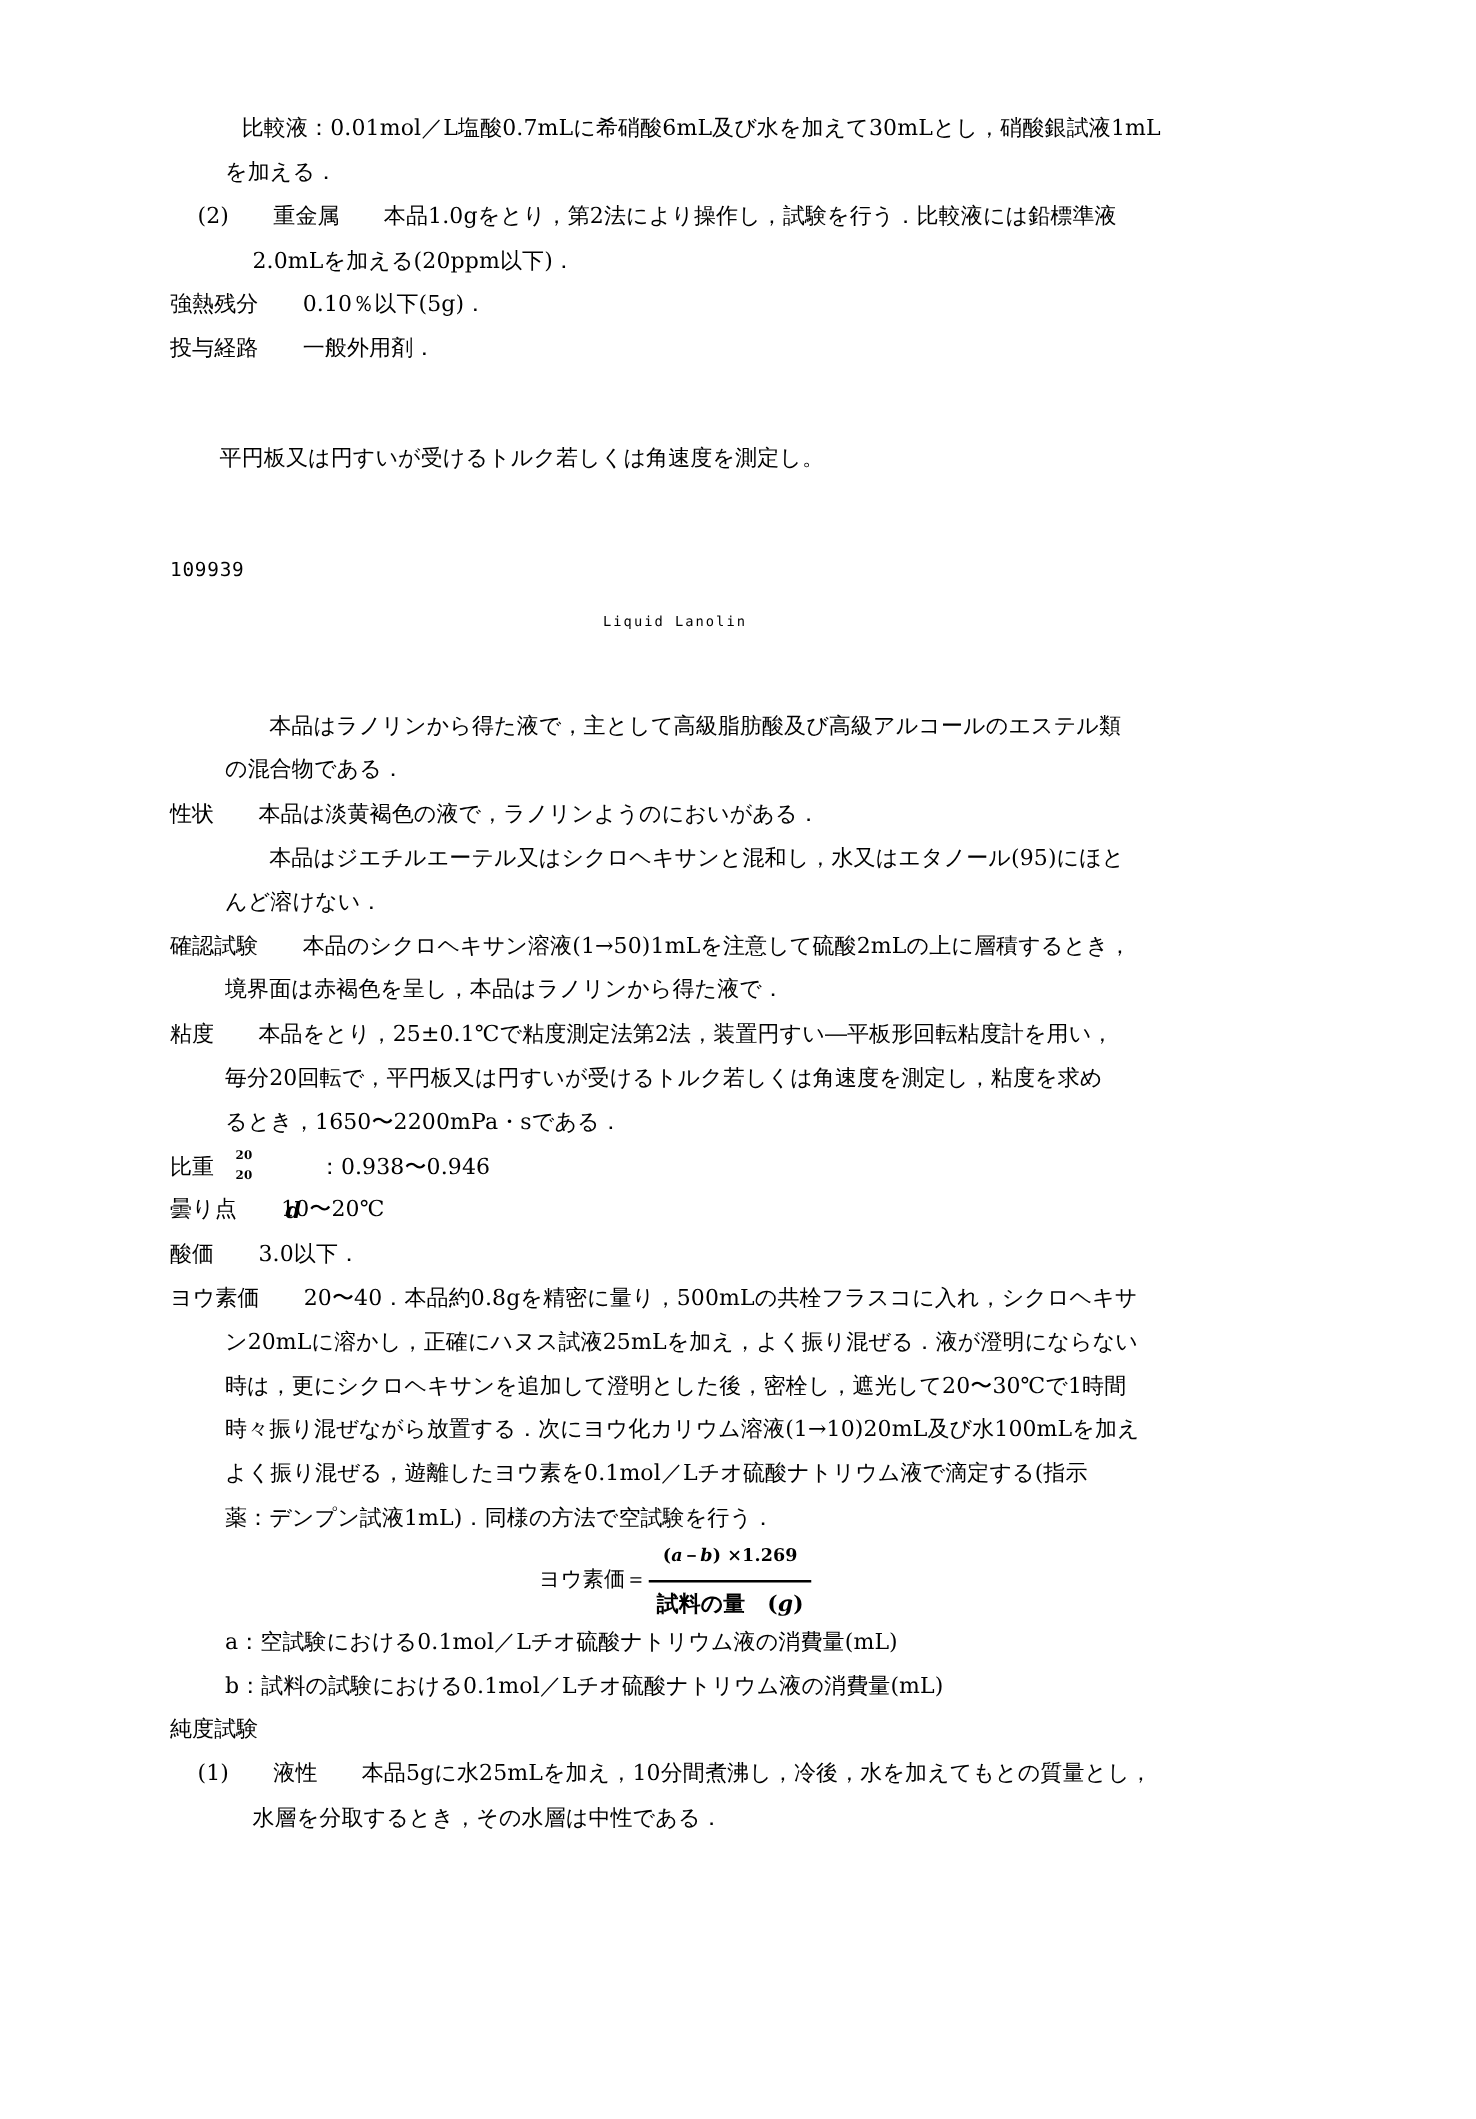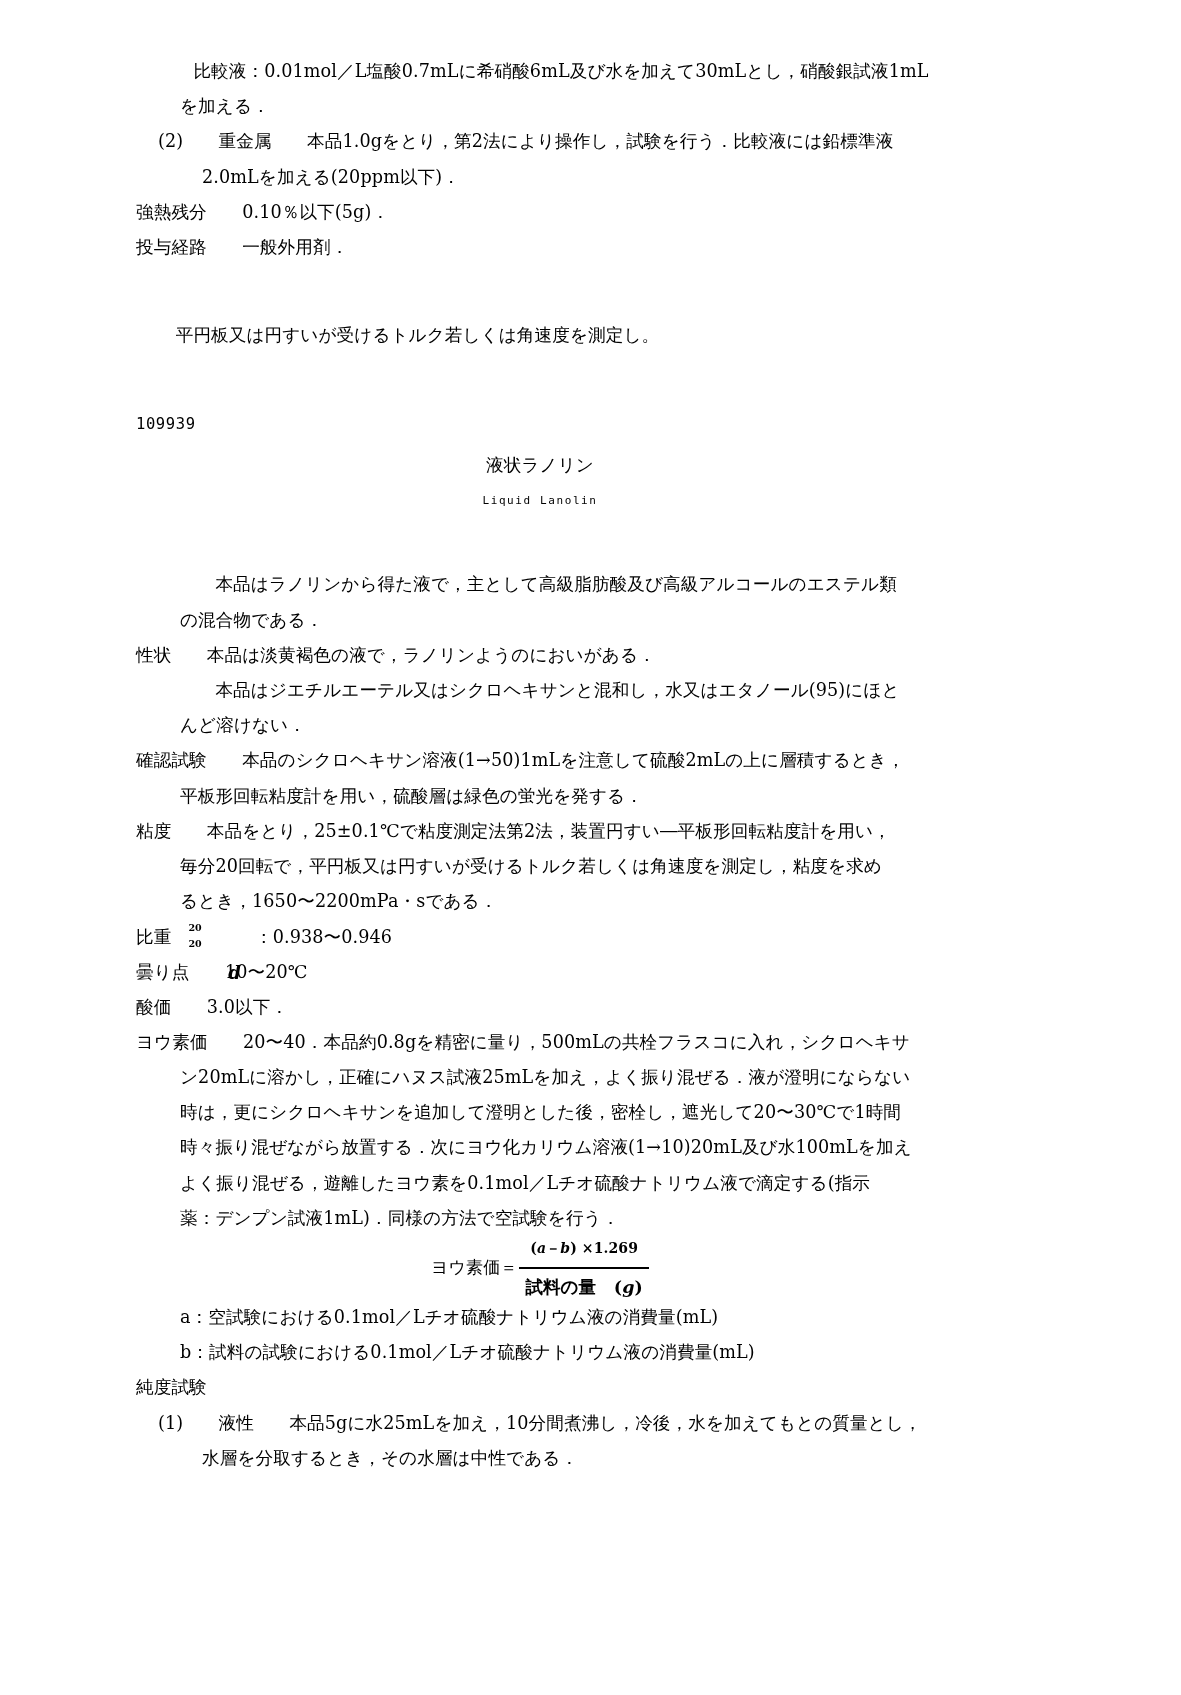--- a/index.html
+++ b/index.html
@@ -10,21 +10,21 @@
   body {
     font-family: "DejaVu Serif", "Liberation Serif", serif;
     color: #000000;
   }
   .page {
     position: relative;
     width: 1084px;
     height: 1695px;
     background: #ffffff;
     box-sizing: border-box;
-    padding: 54px 140px 0 136px;
+    padding: 86px 140px 0 136px;
     overflow: hidden;
   }
   .doc {
     font-size: 17.6px;
     line-height: 35.2px;
     letter-spacing: 0.1px;
   }
   
   .line {
     white-space: pre;
@@ -167,35 +167,34 @@
 
     <p class="line ind1">　平円板又は円すいが受けるトルク若しくは角速度を測定し。</p>
 
     <div class="gap"></div>
     <div class="gap-small"></div>
 
     <p class="num">109939</p>
 
     <div style="height:6px"></div>
 
-    <p class="center">液状ラノリン</p>
     <p class="center-en">Liquid Lanolin</p>
 
     <div class="gap"></div>
     <div style="height:14px"></div>
 
     <p class="line ind2">　　本品はラノリンから得た液で，主として高級脂肪酸及び高級アルコールのエステル類</p>
     <p class="line ind2">の混合物である．</p>
 
     <p class="line">性状　　本品は淡黄褐色の液で，ラノリンようのにおいがある．</p>
     <p class="line ind2">　　本品はジエチルエーテル又はシクロヘキサンと混和し，水又はエタノール(95)にほと</p>
     <p class="line ind2">んど溶けない．</p>
 
     <p class="line">確認試験　　本品のシクロヘキサン溶液(1→50)1mLを注意して硫酸2mLの上に層積するとき，</p>
-    <p class="line ind2">平板形回転粘度計を用い，硫酸層は緑色の蛍光を発する．</p>
+    <p class="line ind2">境界面は赤褐色を呈し，本品はラノリンから得た液で．</p>
 
     <p class="line">粘度　　本品をとり，25±0.1℃で粘度測定法第2法，装置円すい―平板形回転粘度計を用い，</p>
     <p class="line ind2">毎分20回転で，平円板又は円すいが受けるトルク若しくは角速度を測定し，粘度を求め</p>
     <p class="line ind2">るとき，1650〜2200mPa・sである．</p>
 
     <div class="sg-row">
       <span>比重</span>
       <span class="sg-sym">
         <span>d</span><span class="sg-sup">20</span><span class="sg-sub">20</span>
       </span>

